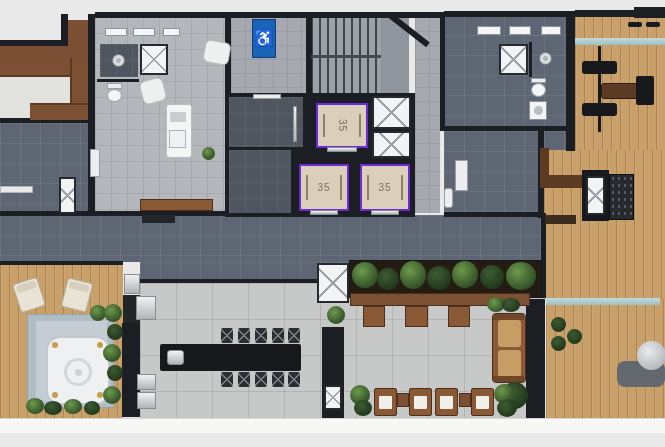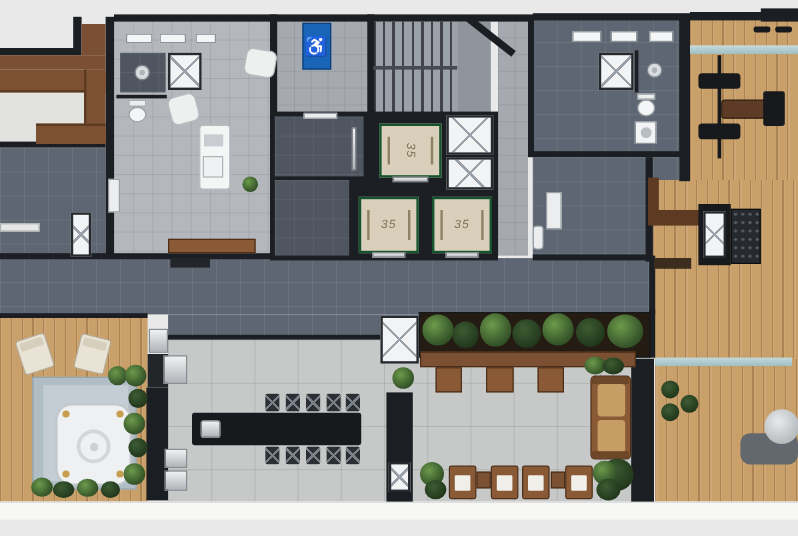--- a/index.html
+++ b/index.html
@@ -10,21 +10,21 @@
   .tileG{background-color:#a6aab0;background-image:linear-gradient(rgba(0,0,0,.07) 1px,transparent 1px),linear-gradient(90deg,rgba(0,0,0,.07) 1px,transparent 1px);background-size:14px 14px;}
   .tileD{background-color:#5d6672;background-image:linear-gradient(rgba(255,255,255,.07) 1px,transparent 1px),linear-gradient(90deg,rgba(255,255,255,.07) 1px,transparent 1px);background-size:20px 20px;}
   .tileD2{background-color:#4f5660;background-image:linear-gradient(rgba(255,255,255,.06) 1px,transparent 1px),linear-gradient(90deg,rgba(255,255,255,.06) 1px,transparent 1px);background-size:16px 16px;}
   .tileL{background-color:#c7c9c9;background-image:linear-gradient(rgba(0,0,0,.10) 1px,transparent 1px),linear-gradient(90deg,rgba(0,0,0,.10) 1px,transparent 1px);background-size:36px 36px;}
   .wood{background-color:#c9a06a;background-image:repeating-linear-gradient(90deg,rgba(92,58,25,.28) 0 1px,rgba(255,255,255,.07) 1px 2px,transparent 2px 9px);}
   .stairs{background-color:#9ba1a8;background-image:repeating-linear-gradient(90deg,#41454b 0 2px,transparent 2px 8px);}
   .glass{background:linear-gradient(180deg,#c3dadb,#9fbfc2);}
   .metal{background:linear-gradient(180deg,#f0f1f2,#b0b4b8);border:1px solid #888d92;box-sizing:border-box;}
   .doorw{background:#ecedee;border:1px solid #9aa0a6;box-sizing:border-box;}
   .xpanel{background-color:#f2f3f4;border:2px solid #26292d;box-sizing:border-box;background-image:linear-gradient(45deg,transparent calc(50% - 1px),#9aa1a8 calc(50% - 1px),#9aa1a8 calc(50% + 1px),transparent calc(50% + 1px)),linear-gradient(-45deg,transparent calc(50% - 1px),#9aa1a8 calc(50% - 1px),#9aa1a8 calc(50% + 1px),transparent calc(50% + 1px));}
-  .cab{background:#d9cfba;border:2px solid #14532d;box-sizing:border-box;font-style:italic;}
+  .cab{background:#d9cfba;border:2px solid #6d28d9;box-sizing:border-box;}
   .cab::before,.cab::after{content:"";position:absolute;top:22%;height:56%;width:2px;background:#8f8166;}
   .cab::before{left:5px;} .cab::after{right:5px;}
   .cab span{position:absolute;inset:0;display:flex;align-items:center;justify-content:center;font-size:10px;color:#7d7054;letter-spacing:1px;}
   .cab.rot span{transform:rotate(90deg);}
   .shrub{border-radius:50%;background:radial-gradient(circle at 38% 35%,#6d9a4c,#3f612f 55%,#243d1c 95%);}
   .shrubD{border-radius:50%;background:radial-gradient(circle at 40% 35%,#3c5c33,#1f3319 80%);}
   .chairw{background:#eef0f0;border:1px solid #b9bdc0;border-radius:6px;box-sizing:border-box;}
   .lounge{background:#e9e3d5;border:1px solid #b5ad99;border-radius:3px;box-sizing:border-box;}
   .lounge::after{content:"";position:absolute;left:2px;right:2px;top:2px;height:7px;background:#d6cfbd;border-radius:2px;}
   .armchair{background:#8a5a36;border:1px solid #4c2f1a;border-radius:2px;box-sizing:border-box;}

